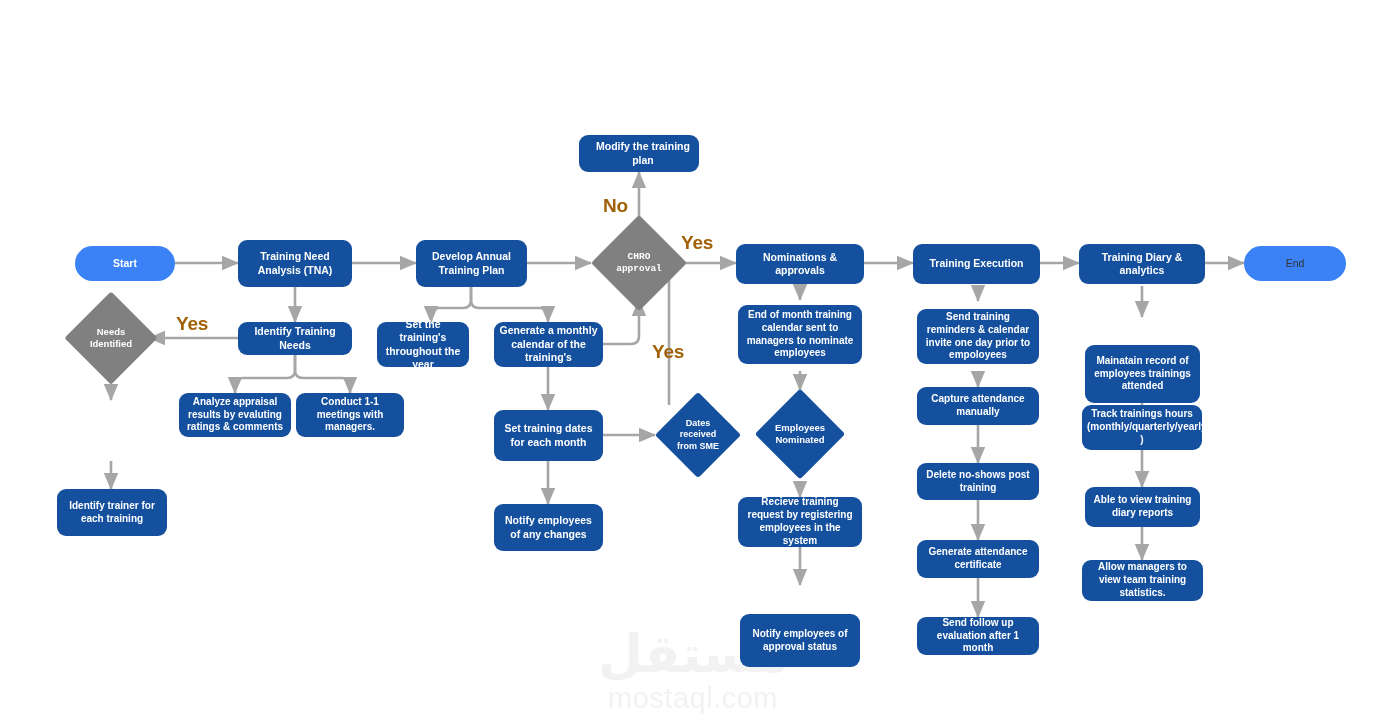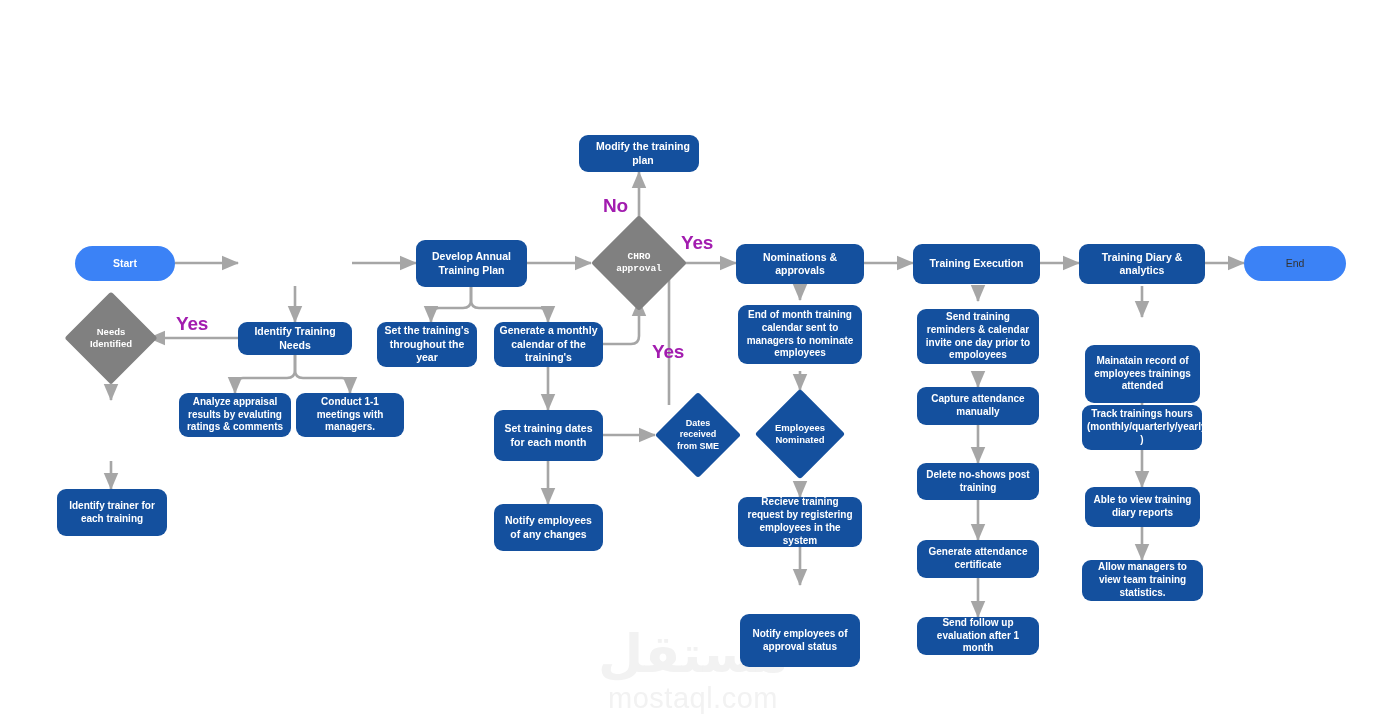--- a/index.html
+++ b/index.html
@@ -79,21 +79,21 @@
     font-size: 9.5px;
     font-weight: bold;
     color: #ffffff;
   }
   .diamond.gray .dshape { background: #808080; }
   .diamond.blue .dshape { background: #14509E; }
 
   .edge-label {
     position: absolute;
     font-weight: bold;
-    color: #a21caf;
+    color: #a16207;
     z-index: 4;
     font-size: 19px;
     letter-spacing: -0.2px;
   }
   .watermark {
     position: absolute;
     z-index: 1;
     text-align: center;
     color: #F2F2F2;
     user-select: none;
@@ -182,20 +182,23 @@
 
     <g fill="none" stroke="#A6A6A6" stroke-width="2.6">
       <path d="M687,263 L662,263 Q669,263 669,271 L669,405"></path>
     </g>
   </svg>
 
   <div class="node terminator" style="left:75px; top:246px; width:100px; height:35px;">
     <span class="lbl">Start</span>
   </div>
 
+  <div class="node process" style="left:238px; top:240px; width:114px; height:47px;">
+    <span class="lbl">Training Need Analysis (TNA)</span>
+  </div>
 
   <div class="node process" style="left:416px; top:240px; width:111px; height:47px;">
     <span class="lbl">Develop Annual Training Plan</span>
   </div>
 
   <div class="node diamond gray" style="left:591px; top:215px; width:96px; height:96px;font-family:Liberation Mono, monospace;">
     <div class="dshape" style="width:68px; height:68px;"></div>
     <span class="lbl" style="white-space:pre-line;">CHRO
 approval</span>
   </div>
@@ -223,21 +226,21 @@
   <div class="node diamond gray" style="left:63px; top:291px; width:96px; height:94px;">
     <div class="dshape" style="width:66px; height:66px;"></div>
     <span class="lbl" style="white-space:pre-line;">Needs
 Identified</span>
   </div>
 
   <div class="node process" style="left:238px; top:322px; width:114px; height:33px;">
     <span class="lbl">Identify Training Needs</span>
   </div>
 
-  <div class="node process" style="left:377px; top:322px; width:100px; height:45px;">
+  <div class="node process" style="left:377px; top:322px; width:92px; height:45px;">
     <span class="lbl">Set the training's throughout the year</span>
   </div>
 
   <div class="node process" style="left:494px; top:322px; width:109px; height:45px;">
     <span class="lbl">Generate a monthly calendar of the training's</span>
   </div>
 
   <div class="node process small" style="left:179px; top:393px; width:112px; height:44px;">
     <span class="lbl">Analyze appraisal results by evaluting ratings &amp; comments</span>
   </div>

